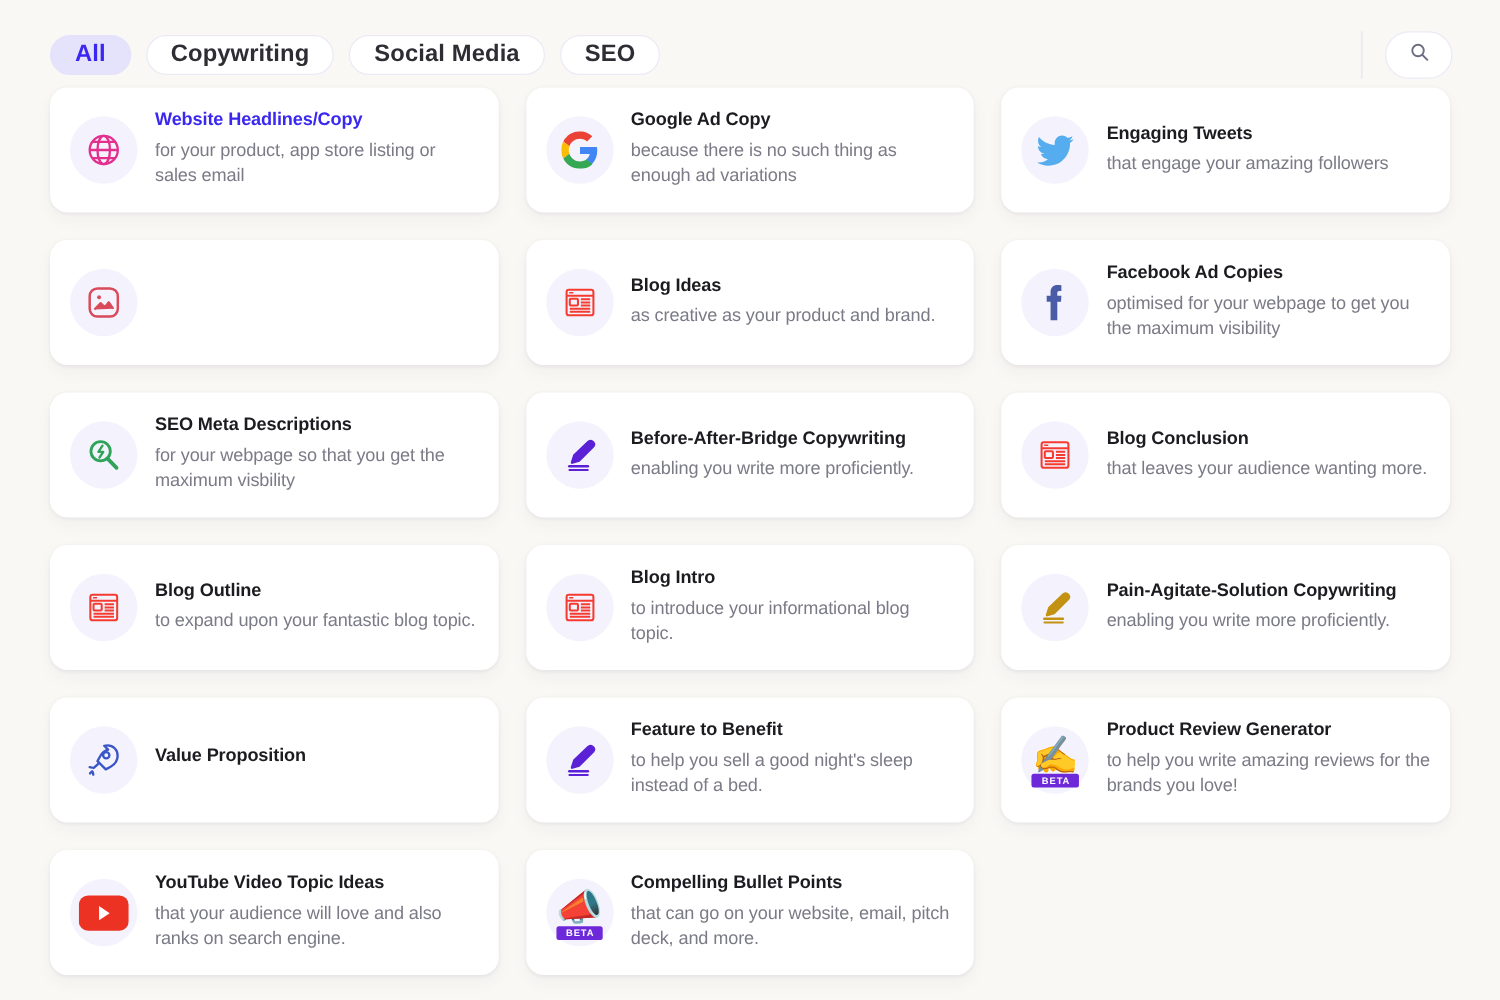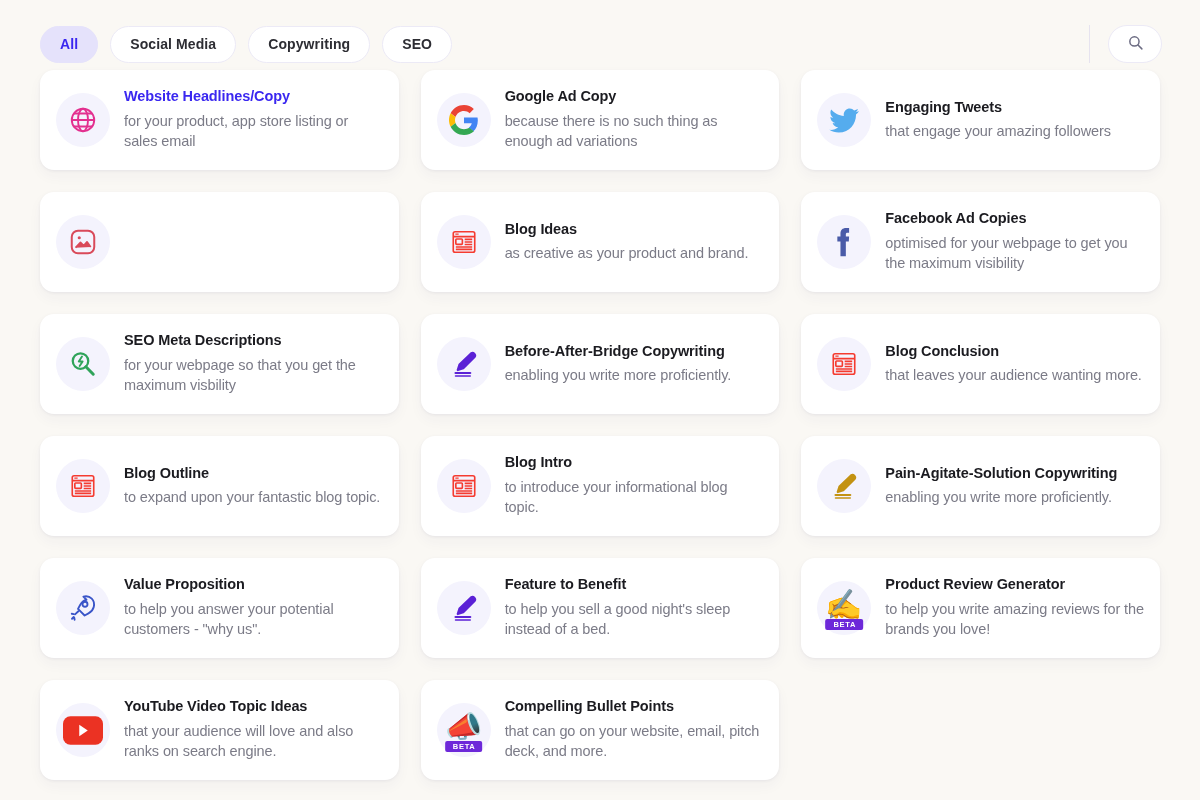--- a/index.html
+++ b/index.html
@@ -25,27 +25,27 @@
   }
 
   #filter-chips {
     display: flex;
     align-items: center;
     gap: 12px;
     flex: 1 1 auto;
   }
 
   .chip {
-    height: 37px;
+    height: 32px;
     padding: 0 19px;
     border-radius: 999px;
     display: flex;
     align-items: center;
     justify-content: center;
-    font-size: 14px;
+    font-size: 19px;
     font-weight: 700;
     letter-spacing: .1px;
     color: #2d2d33;
     background: #ffffff;
     border: 1px solid #eceaf6;
     cursor: pointer;
     white-space: nowrap;
   }
 
   .chip.active {
@@ -160,24 +160,24 @@
 </style>
 </head>
 <body>
 
 <div id="filter-bar">
   <div id="filter-chips">
       <div class="chip active">
         <span>All</span>
       </div>
       <div class="chip">
+        <span>Copywriting</span>
+      </div>
+      <div class="chip">
         <span>Social Media</span>
-      </div>
-      <div class="chip">
-        <span>Copywriting</span>
       </div>
       <div class="chip">
         <span>SEO</span>
       </div>
     </div>
   <div id="search-zone">
     <div id="search-divider"></div>
     <div id="search-button">
       <span>
         <svg width="17" height="17" viewBox="0 0 24 24" fill="none" stroke="#6b6b82" stroke-width="2.1" stroke-linecap="round">
@@ -369,21 +369,20 @@
       <div class="card-icon-wrap">
         <svg width="30" height="30" viewBox="0 0 24 24" fill="none" stroke="#3a55c8" stroke-width="1.5" stroke-linecap="round" stroke-linejoin="round">
           <path d="M13.8 3.4c2.6-.6 5.4.3 6.7 1.6 1.3 1.3 2.2 4.1 1.6 6.7-.5 2-2 3.9-4.2 5.1l-3.1 1.7-5.3-5.3 1.7-3.1c1.2-2.2 3.1-3.7 5.1-4.2z" transform="translate(-1.5,-.5)"></path>
           <circle cx="13.6" cy="9" r="2"></circle>
           <path d="M8.3 14.6L5.6 17.1"></path>
           <path d="M3 16.6l1.6.3M5 19.8l.3 1.6M3.2 20.6l1.4-1.4"></path>
         </svg>
       </div>
       <div class="card-text">
         <div class="card-title">Value Proposition</div>
-        <div class="card-desc">to help you answer your potential customers - "why us".</div>
       </div>
     </div>
     <div class="card">
       <div class="card-icon-wrap">
         <svg width="30" height="30" viewBox="0 0 24 24" fill="none" stroke="#5b21d6" stroke-width="1.8" stroke-linecap="round" stroke-linejoin="round">
           <path d="M17.6 3.6a2 2 0 0 1 2.8 2.8l-9 9L7 16.8l1.4-4.4z" fill="#5b21d6"></path>
           <line x1="5.2" y1="19.2" x2="17" y2="19.2" stroke-width="1.7"></line>
           <line x1="5.2" y1="21.6" x2="17" y2="21.6" stroke-width="1.2"></line>
         </svg>
       </div>

